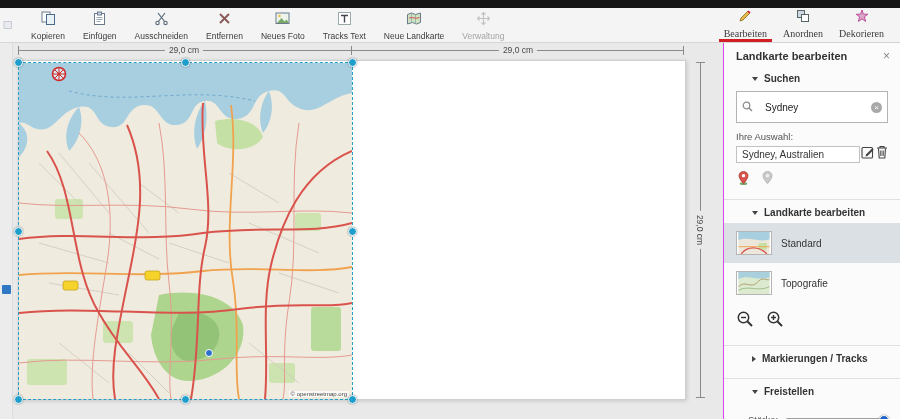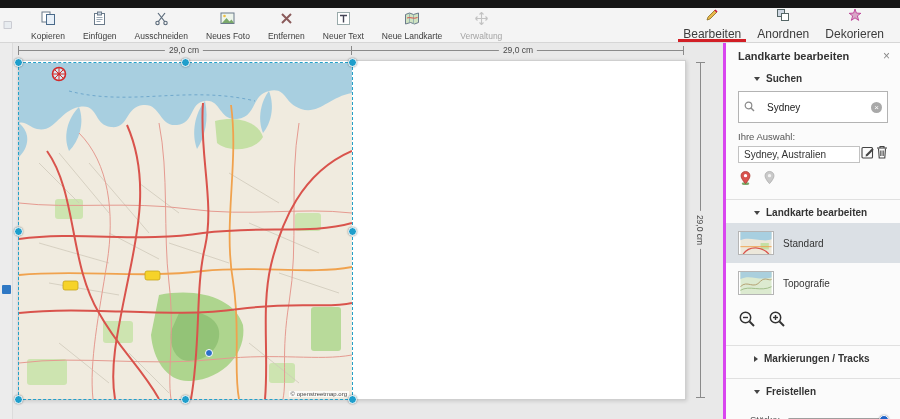--- a/index.html
+++ b/index.html
@@ -16,21 +16,21 @@
   .clip-item { width:12px; overflow:hidden; display:flex; align-items:center; opacity:.55; }
   .tb-items { display:flex; margin-left:10px; }
   .tb-item { display:flex; flex-direction:column; align-items:center; justify-content:center;
              padding:2px 9px 1px; gap:1px; cursor:default; }
   .tb-item .lbl { font-size:8.5px; color:#3c3c3c; white-space:nowrap; }
   .tb-item.disabled { opacity:.45; }
   .tb-spacer { flex:1; }
   .tb-tabs { display:flex; margin-right:8px; }
   .tb-tab { position:relative; display:flex; flex-direction:column; align-items:center;
             justify-content:center; padding:2px 8px 4px; gap:1px; }
-  .tb-tab .lbl { font-size:12px; color:#3c3c3c; white-space:nowrap; }
+  .tb-tab .lbl { font-size:10px; color:#3c3c3c; white-space:nowrap;font-family:Liberation Serif, serif; }
   .tb-tab.selected::after { content:""; position:absolute; bottom:0; left:3px; right:3px;
                             height:3px; background:#d21f26; }
 
   
   .main { position:absolute; top:43px; left:0; width:900px; height:376px; }
   .left-strip { position:absolute; left:0; top:0; width:13px; height:376px;
                 background:#ececec; border-right:1px solid #dcdcdc; }
   .strip-icon { position:absolute; left:2px; top:242px; width:9px; height:9px;
                 background:#2f78c4; border-radius:1px; }
 
@@ -55,21 +55,21 @@
                 outline:1.5px dashed #24a0c8; }
   .map-object svg.mapsvg { position:absolute; left:0; top:0; }
   .compass { position:absolute; left:32px; top:3px; }
   .map-copy { position:absolute; right:3px; bottom:2px; font-size:6px; color:#444;
               background:rgba(255,255,255,.75); padding:0 2px; }
   .hdl { position:absolute; width:9px; height:9px; border-radius:50%; background:#1f9ecb;
          border:1.5px solid #fff; box-shadow:0 0 2px rgba(0,0,0,.45); }
 
   
   .panel { position:absolute; left:723px; top:0; width:177px; height:376px; background:#fbfbfb;
-           border-left:3px solid #d946ef; color:#333; overflow:hidden; }
+           border-left:1px solid #d946ef; color:#333; overflow:hidden; }
   .panel-header { display:flex; justify-content:space-between; align-items:center;
                   padding:7px 10px 4px 12px; }
   .panel-title { font-weight:bold; font-size:11px; }
   .panel-close { color:#888; font-size:12px; line-height:10px; cursor:default; }
   .section-header { display:flex; align-items:center; gap:6px; padding:7px 12px 5px;margin-left:16px; }
   .section-header .txt { font-weight:bold; font-size:10px; color:#333; }
   .tri-down { width:0; height:0; border-left:3.5px solid transparent;
               border-right:3.5px solid transparent; border-top:4.5px solid #444; }
   .tri-right { width:0; height:0; border-top:3.5px solid transparent;
                border-bottom:3.5px solid transparent; border-left:4.5px solid #444; }
@@ -130,41 +130,41 @@
       <div class="tb-item">
         <span><svg width="15" height="15" viewBox="0 0 15 15">
               <path d="M4,2 L11,11 M11,2 L4,11" stroke="#5a6a7a" stroke-width="1.2" fill="none"></path>
               <circle cx="3.5" cy="12" r="1.7" fill="none" stroke="#5a6a7a" stroke-width="1.1"></circle>
               <circle cx="11.5" cy="12" r="1.7" fill="none" stroke="#5a6a7a" stroke-width="1.1"></circle>
             </svg></span>
         <span class="lbl">Ausschneiden</span>
       </div>
 
       <div class="tb-item">
+        <span><svg width="15" height="15" viewBox="0 0 15 15">
+              <path d="M3,3 L12,12 M12,3 L3,12" stroke="#8a5a5a" stroke-width="2"></path>
+            </svg></span>
+        <span class="lbl">Entfernen</span>
+      </div>
+
+      <div class="tb-item">
         <span><svg width="16" height="15" viewBox="0 0 16 15">
               <rect x="1" y="2" width="13" height="10.5" fill="#eef5ec" stroke="#6a7a8a"></rect>
               <circle cx="4.5" cy="5" r="1.3" fill="#f0c040"></circle>
               <path d="M2,12 L6.5,7 L9.5,10.5 L11.5,8.5 L14,12 Z" fill="#7aa86a"></path>
             </svg></span>
         <span class="lbl">Neues Foto</span>
       </div>
 
       <div class="tb-item">
         <span><svg width="15" height="15" viewBox="0 0 15 15">
-              <path d="M3,3 L12,12 M12,3 L3,12" stroke="#8a5a5a" stroke-width="2"></path>
-            </svg></span>
-        <span class="lbl">Entfernen</span>
-      </div>
-
-      <div class="tb-item">
-        <span><svg width="15" height="15" viewBox="0 0 15 15">
               <rect x="1.5" y="1.5" width="12" height="12" fill="#fff" stroke="#9aa"></rect>
               <path d="M4,4.5 H11 M7.5,4.5 V11.5" stroke="#445" stroke-width="1.4" fill="none"></path>
             </svg></span>
-        <span class="lbl">Neuer Text</span>
+        <span class="lbl">Tracks Text</span>
       </div>
 
       <div class="tb-item">
         <span><svg width="16" height="15" viewBox="0 0 16 15">
               <path d="M1.5,3.5 L5.5,2 L9.5,3.5 L14.5,2 V11.5 L10.5,13 L6.5,11.5 L1.5,13 Z" fill="#cfe3c2" stroke="#6a7a8a"></path>
               <path d="M5.5,2 V11.5 M9.5,3.5 V13" stroke="#8aa" stroke-width="0.8" fill="none"></path>
               <path d="M3,7 C6,5.5 10,8.5 13.5,6.5" stroke="#d9534c" stroke-width="1" fill="none"></path>
             </svg></span>
         <span class="lbl">Neue Landkarte</span>
       </div>

